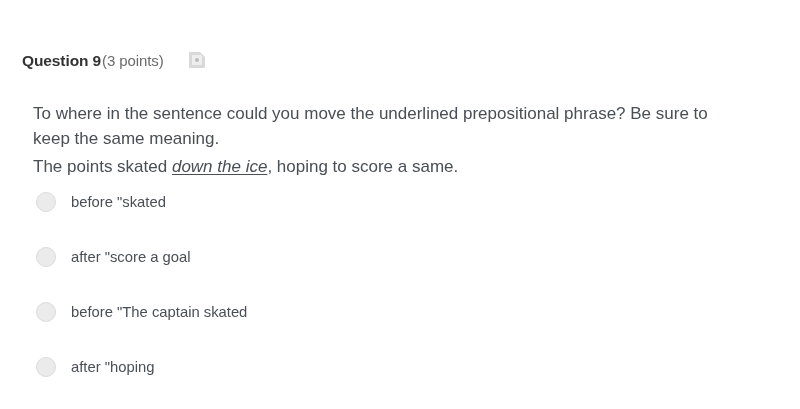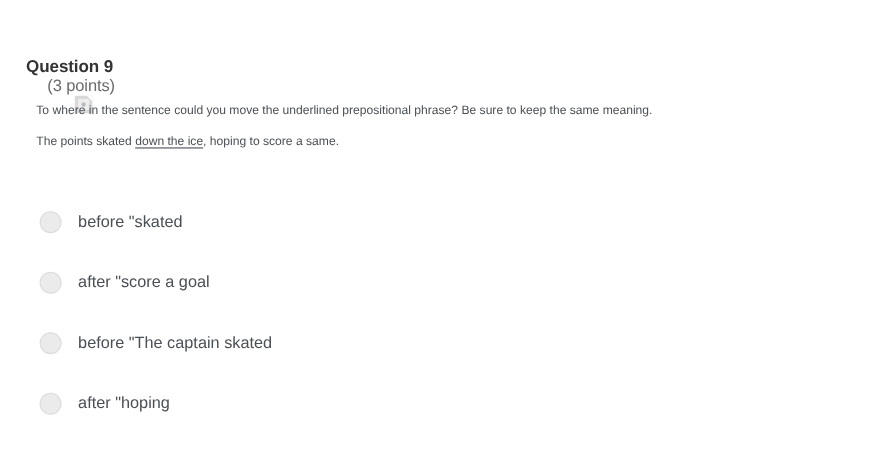--- a/index.html
+++ b/index.html
@@ -22,36 +22,35 @@
     top: 0;
     width: 800px;
   }
 
   
   .question-header {
     position: absolute;
     left: 22px;
     top: 52px;
     display: flex;
-    align-items: center;
+    align-items: flex-start;
     height: 20px;
     white-space: nowrap;
-    flex-direction: column;
   }
   .question-title {
     font-size: 15.5px;
     font-weight: bold;
     color: #333333;
     letter-spacing: -0.1px;
   }
   .question-points {
     font-size: 15px;
     font-weight: normal;
     color: #6b6b6b;
-    margin-left: 21px;
+    margin-left: 1px;
     letter-spacing: -0.1px;
   }
 
   .save-icon {
     margin-left: 25px;
     width: 16px;
     height: 16px;
     position: relative;
     display: inline-block;
     flex: none;
@@ -90,37 +89,38 @@
     width: 4px;
     height: 4px;
     background: #bcbcbc;
     border-radius: 50%;
   }
 
   
   .question-body {
     position: absolute;
     left: 33px;
-    top: 89px;
+    top: 101px;
     width: 700px;
-    font-size: 11px;
+    font-size: 17px;
     line-height: 25px;
     color: #4a4f55;
   }
   .prompt-line {
     display: block;
     max-width: 692px;
   }
   .sentence-line {
     display: block;
     margin-top: 3px;
   }
   .underlined {
     text-decoration: underline;
     text-underline-offset: 2px;
+    font-style: italic;
   }
 
   
   .options {
     position: absolute;
     left: 36px;
     top: 192px;
     width: 700px;
   }
   .option-row {

